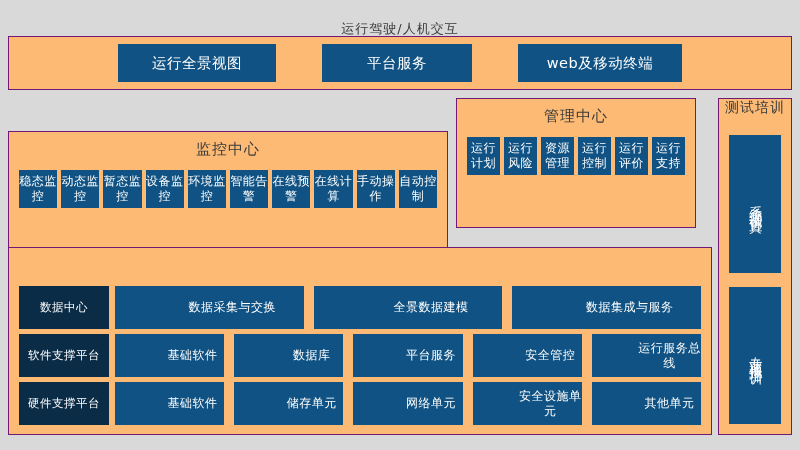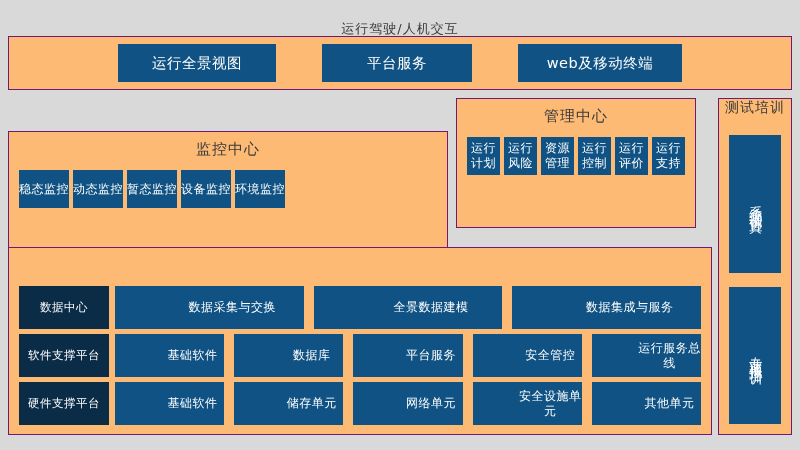--- a/index.html
+++ b/index.html
@@ -147,20 +147,27 @@
   <div class="panel" id="monitor-panel">
     <div class="panel-title">监控中心</div>
     <div class="grid-rows">
       <div class="grid-row">
         <div class="blk">稳态监控</div>
         <div class="blk">动态监控</div>
         <div class="blk">暂态监控</div>
         <div class="blk">设备监控</div>
         <div class="blk">环境监控</div>
       </div>
+      <div class="grid-row">
+        <div class="blk">智能告警</div>
+        <div class="blk">在线预警</div>
+        <div class="blk">在线计算</div>
+        <div class="blk">手动操作</div>
+        <div class="blk">自动控制</div>
+      </div>
     </div>
   </div>
 
   <div class="panel" id="manage-panel">
     <div class="panel-title">管理中心</div>
     <div class="grid-rows">
       <div class="grid-row">
         <div class="blk">运行计划</div>
         <div class="blk">运行风险</div>
         <div class="blk">资源管理</div>

